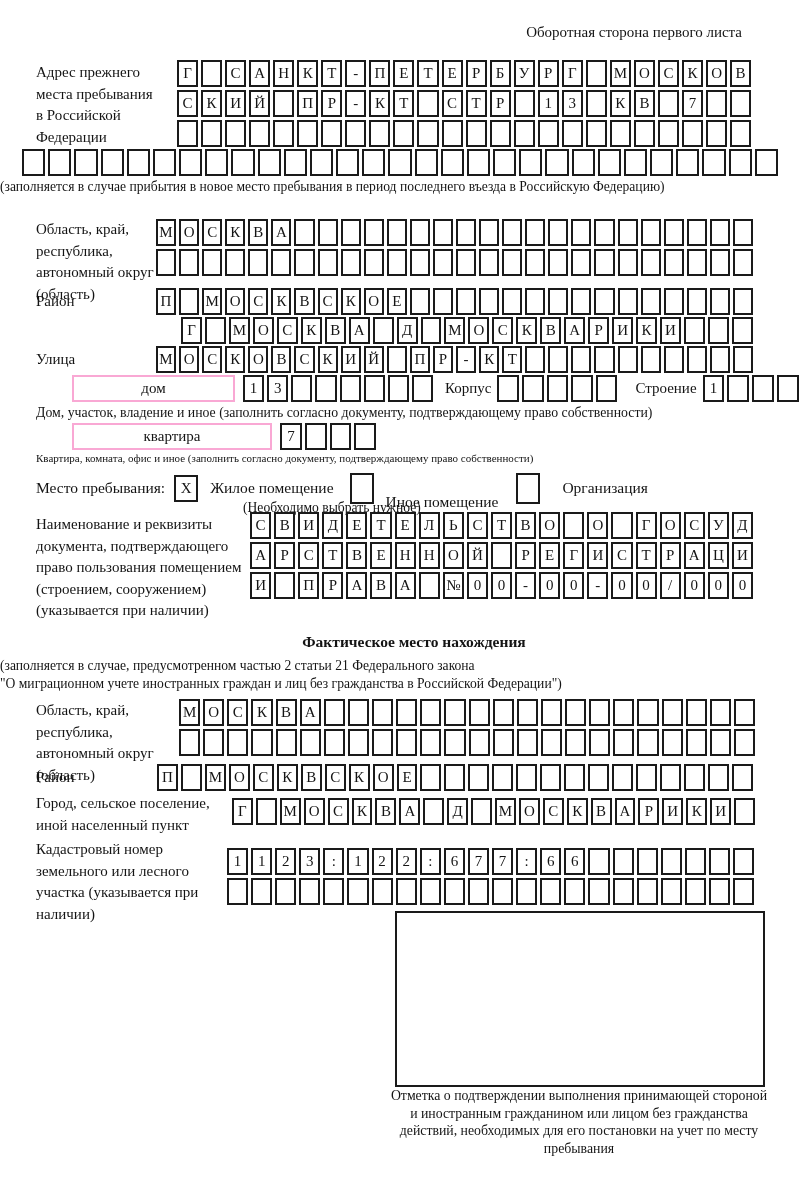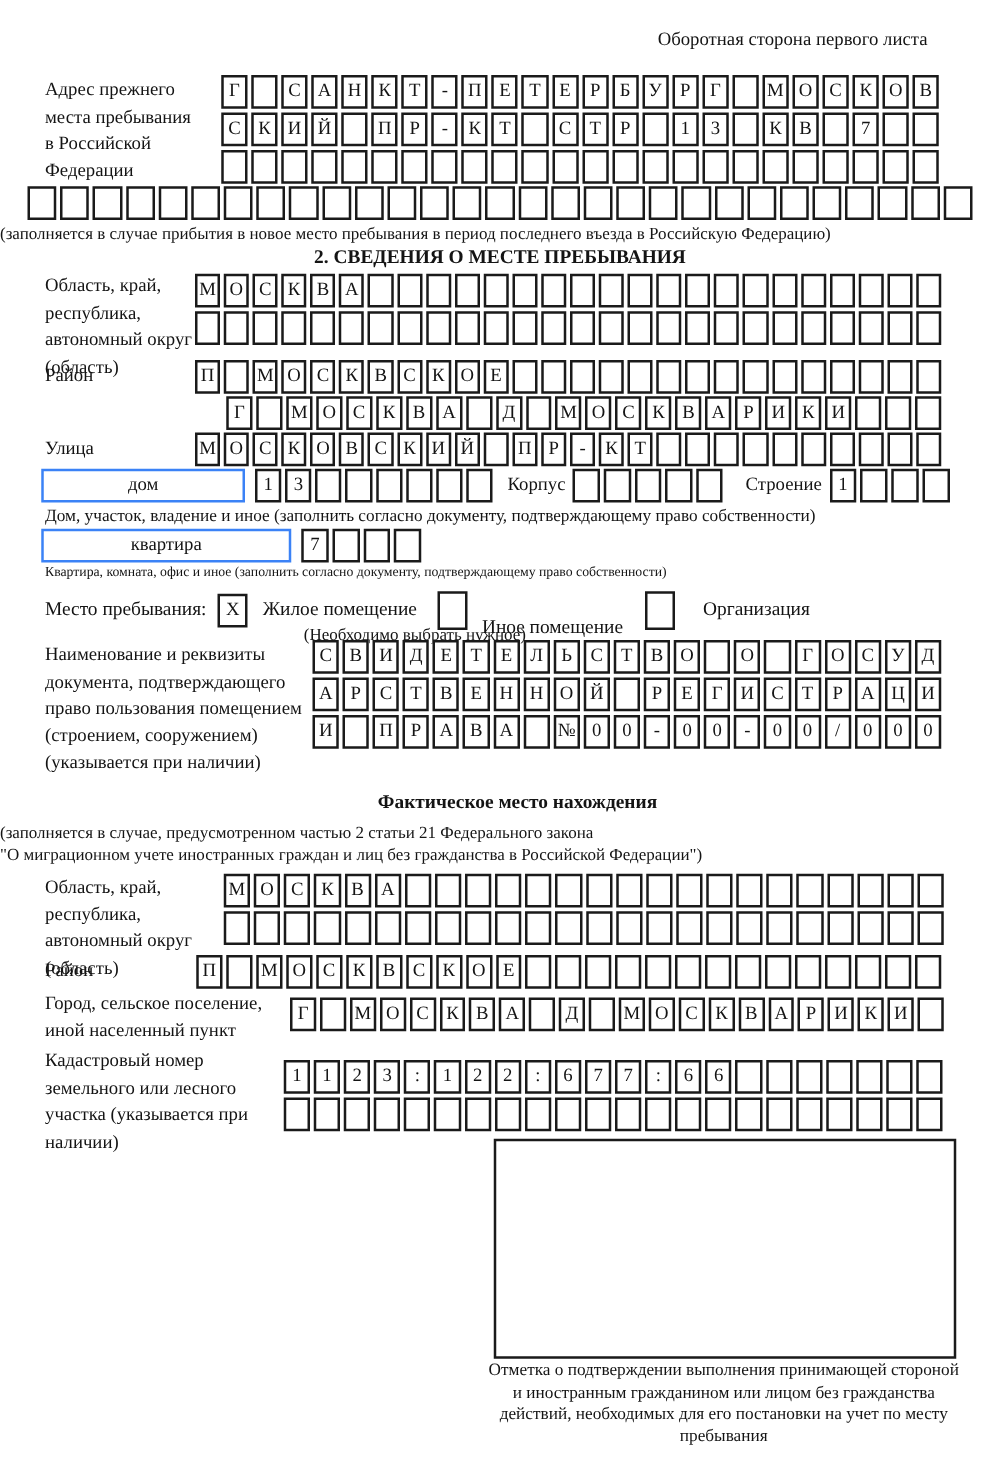--- a/index.html
+++ b/index.html
@@ -13,22 +13,22 @@
   .center{left:0;right:0;text-align:left;white-space:nowrap;}
   .h{position:absolute;left:0;right:0;text-align:center;font-weight:bold;font-size:15.5px;}
   .boxrow{position:absolute;display:flex;gap:3px;}
   .cell{
     box-sizing:border-box;flex:1 1 0;min-width:0;height:27px;
     border:2px solid #1a1a1a;background:#fff;
     display:flex;align-items:center;justify-content:center;
     font-size:15px;overflow:hidden;
   }
   .widebox{
-    box-sizing:border-box;height:27px;border:2px solid #3b82f6;
-    display:flex;align-items:center;justify-content:center;font-size:15px;
+    box-sizing:border-box;height:27px;border:2px solid #f9a8d4;
+    display:flex;align-items:center;justify-content:center;font-size:15px;margin-left:39px;
   }
   .fieldline{position:absolute;display:flex;align-items:center;}
   .chk{
     box-sizing:border-box;width:24px;height:27px;border:2px solid #1a1a1a;
     display:flex;align-items:center;justify-content:center;font-size:15px;flex:0 0 auto;
   }
   .chk.tall{height:31px;}
   .stamp{position:absolute;border:2px solid #1a1a1a;background:#fff;}
   .wrapcap{position:absolute;font-size:13.8px;line-height:17.5px;text-align:center;}
   .flexrow{display:flex;gap:3px;}
@@ -145,21 +145,20 @@
       <div class="cell"></div>
       <div class="cell"></div>
       <div class="cell"></div>
       <div class="cell"></div>
       <div class="cell"></div>
       <div class="cell"></div>
       <div class="cell"></div>
     </div>
   <div class="cap center" style="top:179px;">(заполняется в случае прибытия в новое место пребывания в период последнего въезда в Российскую Федерацию)</div>
 
-  <div class="h" style="top:197px;">2. СВЕДЕНИЯ О МЕСТЕ ПРЕБЫВАНИЯ</div>
 
   <div class="lbl" style="left:36px;top:219px;width:124px;">Область, край, республика, автономный округ (область)</div>
   <div class="boxrow" style="left:156px;top:219px;width:597px;">
       <div class="cell">М</div>
       <div class="cell">О</div>
       <div class="cell">С</div>
       <div class="cell">К</div>
       <div class="cell">В</div>
       <div class="cell">А</div>
       <div class="cell"></div>

